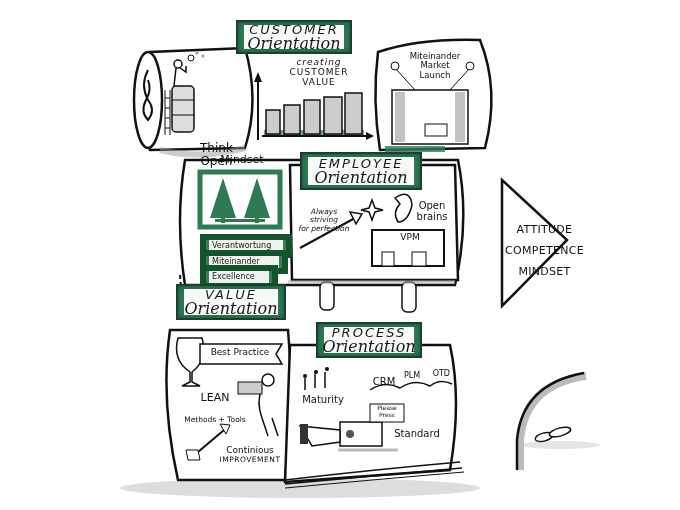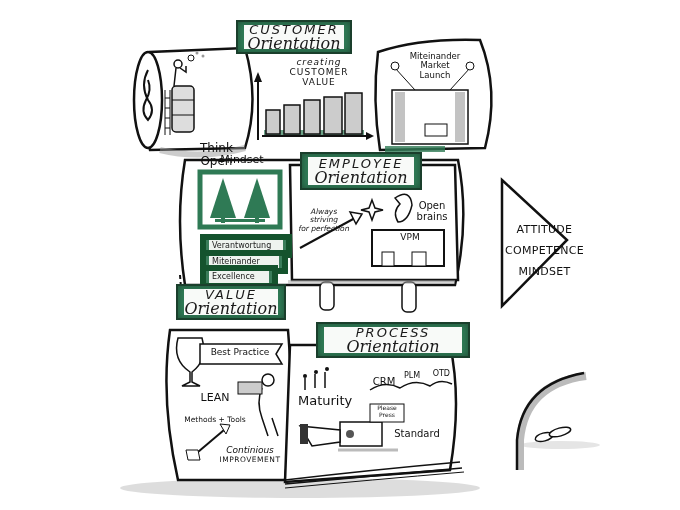--- a/index.html
+++ b/index.html
@@ -211,31 +211,31 @@
     <span class="t1">VALUE</span>
     <span class="t2">Orientation</span>
   </div>
 </div>
 <div class="label hand" style="left:204px;top:348px;width:72px;font-size:9px;">Best Practice</div>
 <div class="label hand" style="left:180px;top:392px;width:70px;">
   <div style="font-size:11px;">LEAN</div>
   <div style="font-size:7.5px;margin-top:12px;">Methods + Tools</div>
 </div>
 <div class="label hand" style="left:214px;top:446px;width:72px;">
-  <div style="font-size:9px;font-style:italic;">Continious</div>
+  <div style="font-size:9px;">Continious</div>
   <div style="font-size:7.5px;letter-spacing:0.5px;">IMPROVEMENT</div>
 </div>
 
-<div class="banner" style="left:316px;top:322px;width:102px;height:32px;padding-left:48px;">
+<div class="banner" style="left:316px;top:322px;width:102px;height:32px;">
   <div class="inner">
     <span class="t1">PROCESS</span>
     <span class="t2">Orientation</span>
   </div>
 </div>
-<div class="label hand" style="left:298px;top:394px;width:50px;font-size:13px;">Maturity</div>
+<div class="label hand" style="left:298px;top:394px;width:50px;font-size:10px;">Maturity</div>
 <div class="label hand" style="left:372px;top:376px;width:24px;font-size:10px;">CRM</div>
 <div class="label hand" style="left:400px;top:372px;width:24px;font-size:8px;">PLM</div>
 <div class="label hand" style="left:426px;top:370px;width:24px;font-size:8px;text-align:right;">OTD</div>
 <div class="label hand" style="left:371px;top:405px;width:32px;font-size:6px;">
   <div>Please</div>
   <div>Press</div>
 </div>
 <div class="label hand" style="left:392px;top:428px;width:50px;font-size:10px;">Standard</div>
 
 <div class="label hand" style="left:505px;top:220px;text-align:center;font-size:11px;line-height:1.9;letter-spacing:0.3px;">

